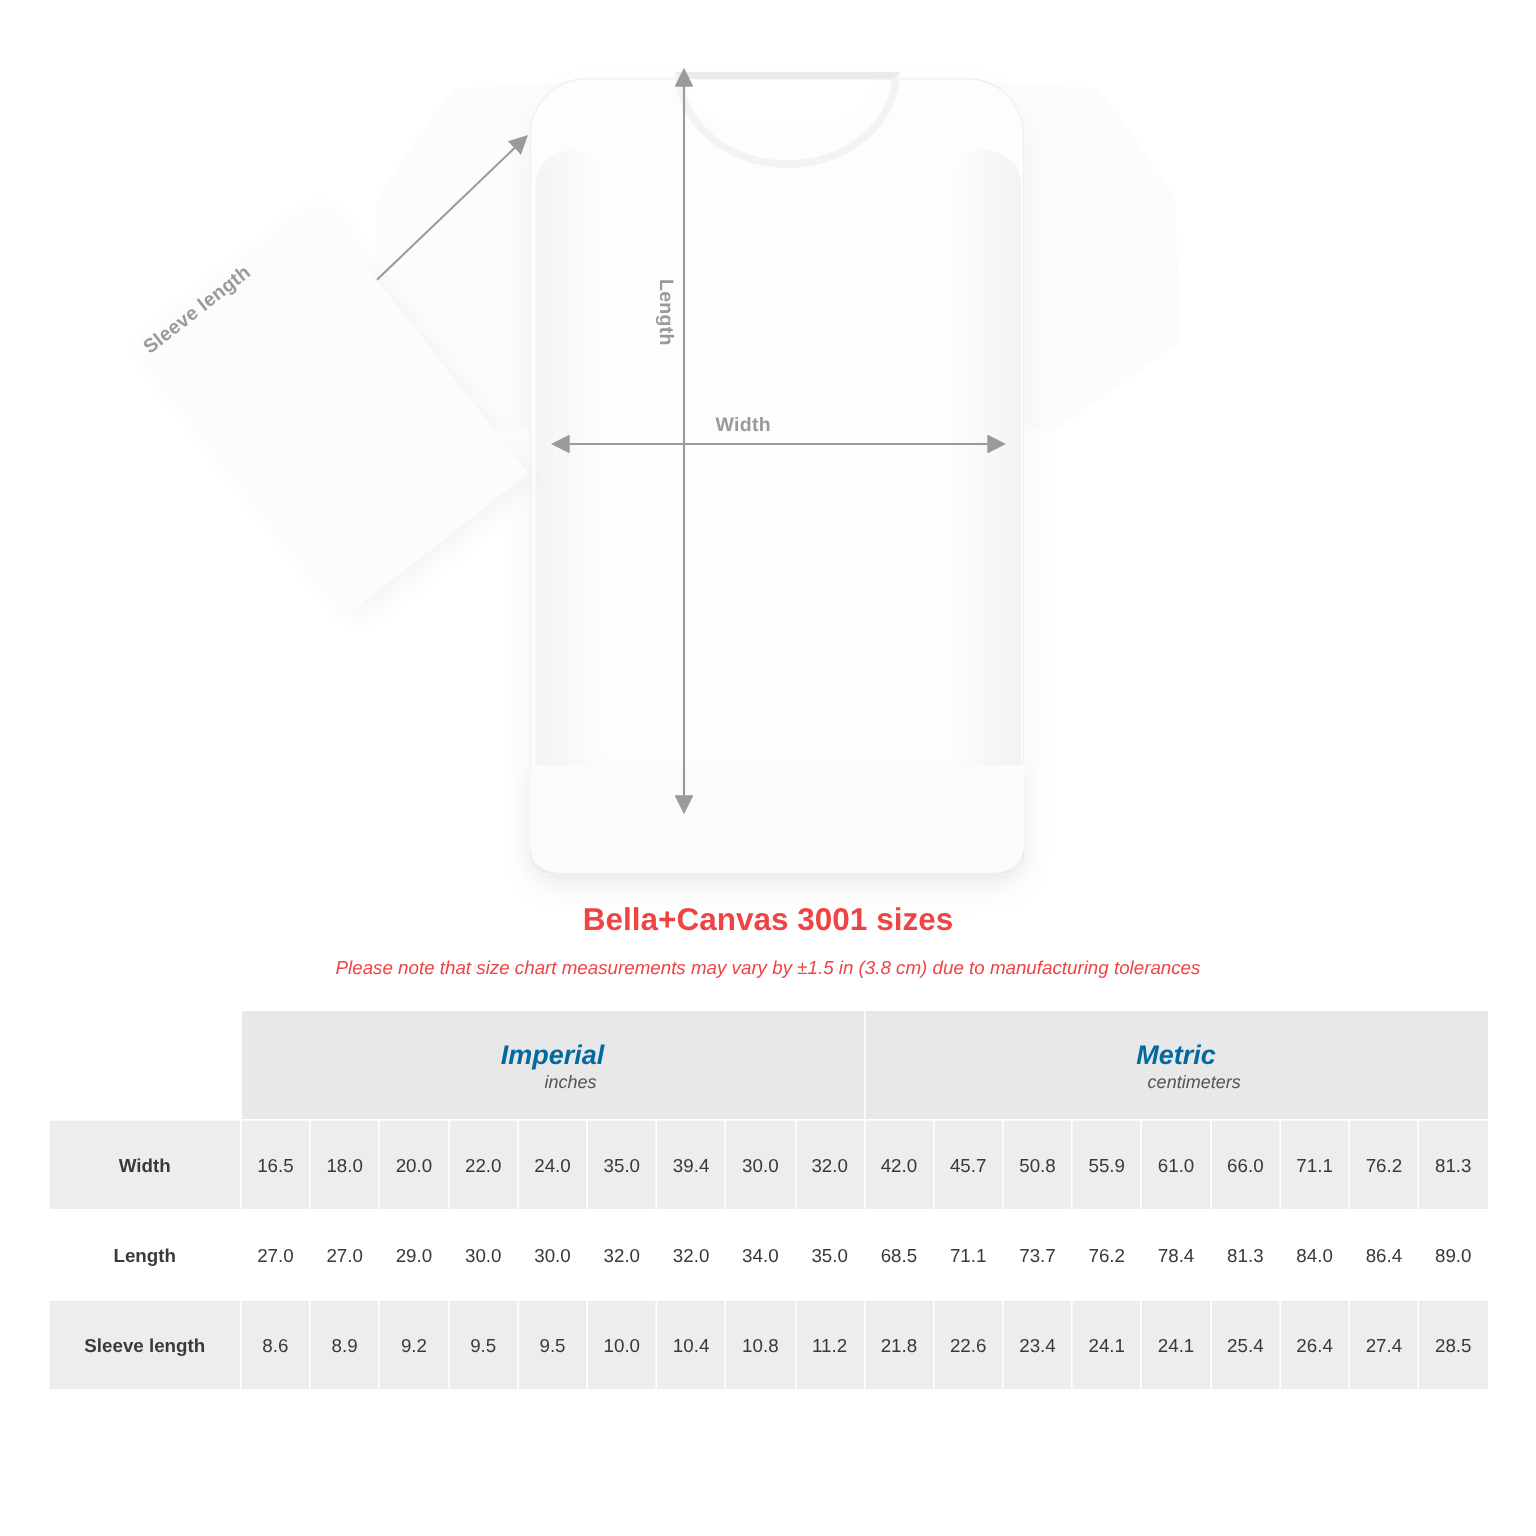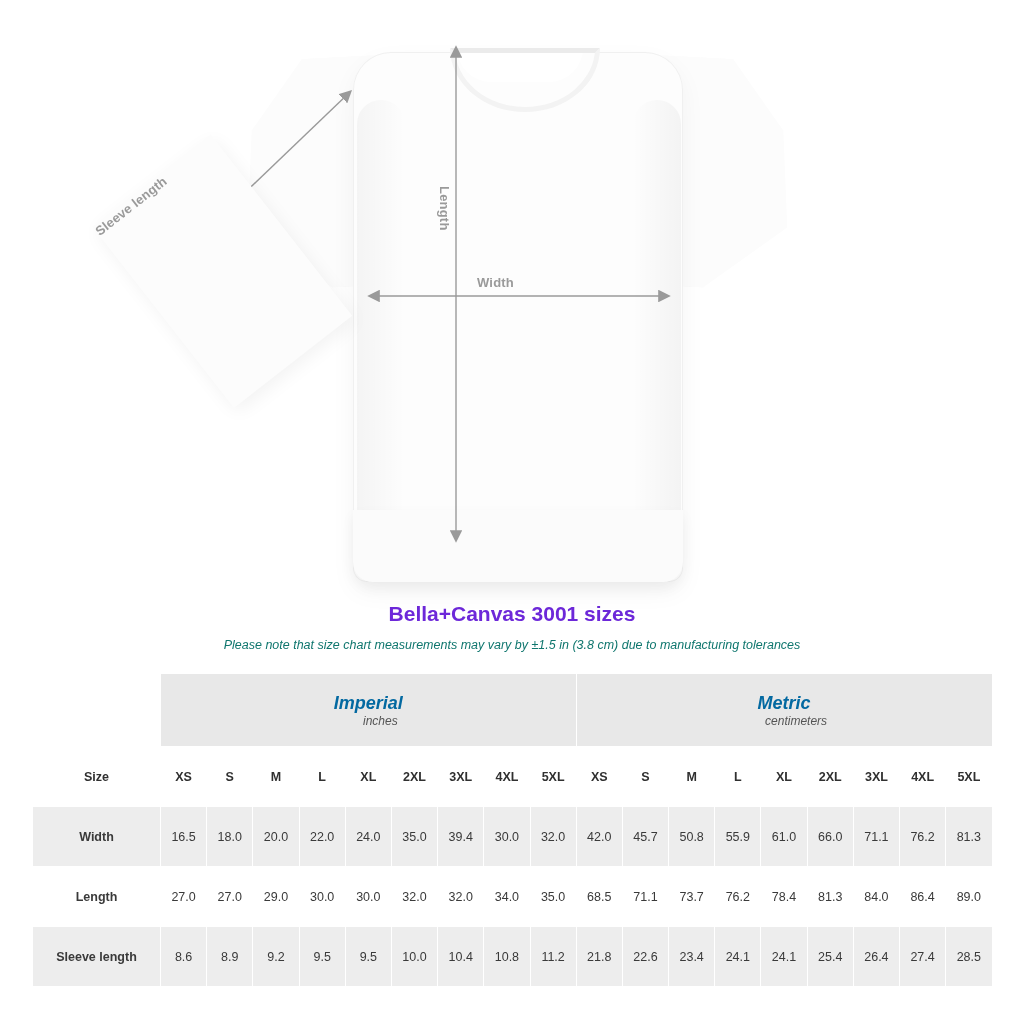--- a/index.html
+++ b/index.html
@@ -140,27 +140,27 @@
   }
 
   
   .title-block {
     text-align: center;
     margin-top: 22px;
   }
   .chart-title {
     font-size: 21px;
     font-weight: bold;
-    color: #6d28d9;
+    color: #ef4444;
     margin: 0;
   }
   .chart-note {
     font-size: 12.5px;
     font-style: italic;
-    color: #0f766e;
+    color: #ef4444;
     margin: 12px 0 0 0;
   }
 
   
   .table-wrap {
     margin: 21px 32px 0 32px;
   }
   table.size-table {
     border-collapse: collapse;
     width: 960px;
@@ -297,41 +297,20 @@
         <tr>
           <td class="corner-cell"></td>
           <td class="unit-cell" colspan="9">
             <div class="unit-name">Imperial</div>
             <div class="unit-sub">inches</div>
           </td>
           <td class="unit-cell" colspan="9">
             <div class="unit-name">Metric</div>
             <div class="unit-sub">centimeters</div>
           </td>
-        </tr>
-        <tr class="size-row">
-          <td class="row-head">Size</td>
-          <td>XS</td>
-          <td>S</td>
-          <td>M</td>
-          <td>L</td>
-          <td>XL</td>
-          <td>2XL</td>
-          <td>3XL</td>
-          <td>4XL</td>
-          <td>5XL</td>
-          <td>XS</td>
-          <td>S</td>
-          <td>M</td>
-          <td>L</td>
-          <td>XL</td>
-          <td>2XL</td>
-          <td>3XL</td>
-          <td>4XL</td>
-          <td>5XL</td>
         </tr>
         <tr class="data-row shaded">
           <td class="row-head">Width</td>
           <td>16.5</td>
           <td>18.0</td>
           <td>20.0</td>
           <td>22.0</td>
           <td>24.0</td>
           <td>35.0</td>
           <td>39.4</td>

